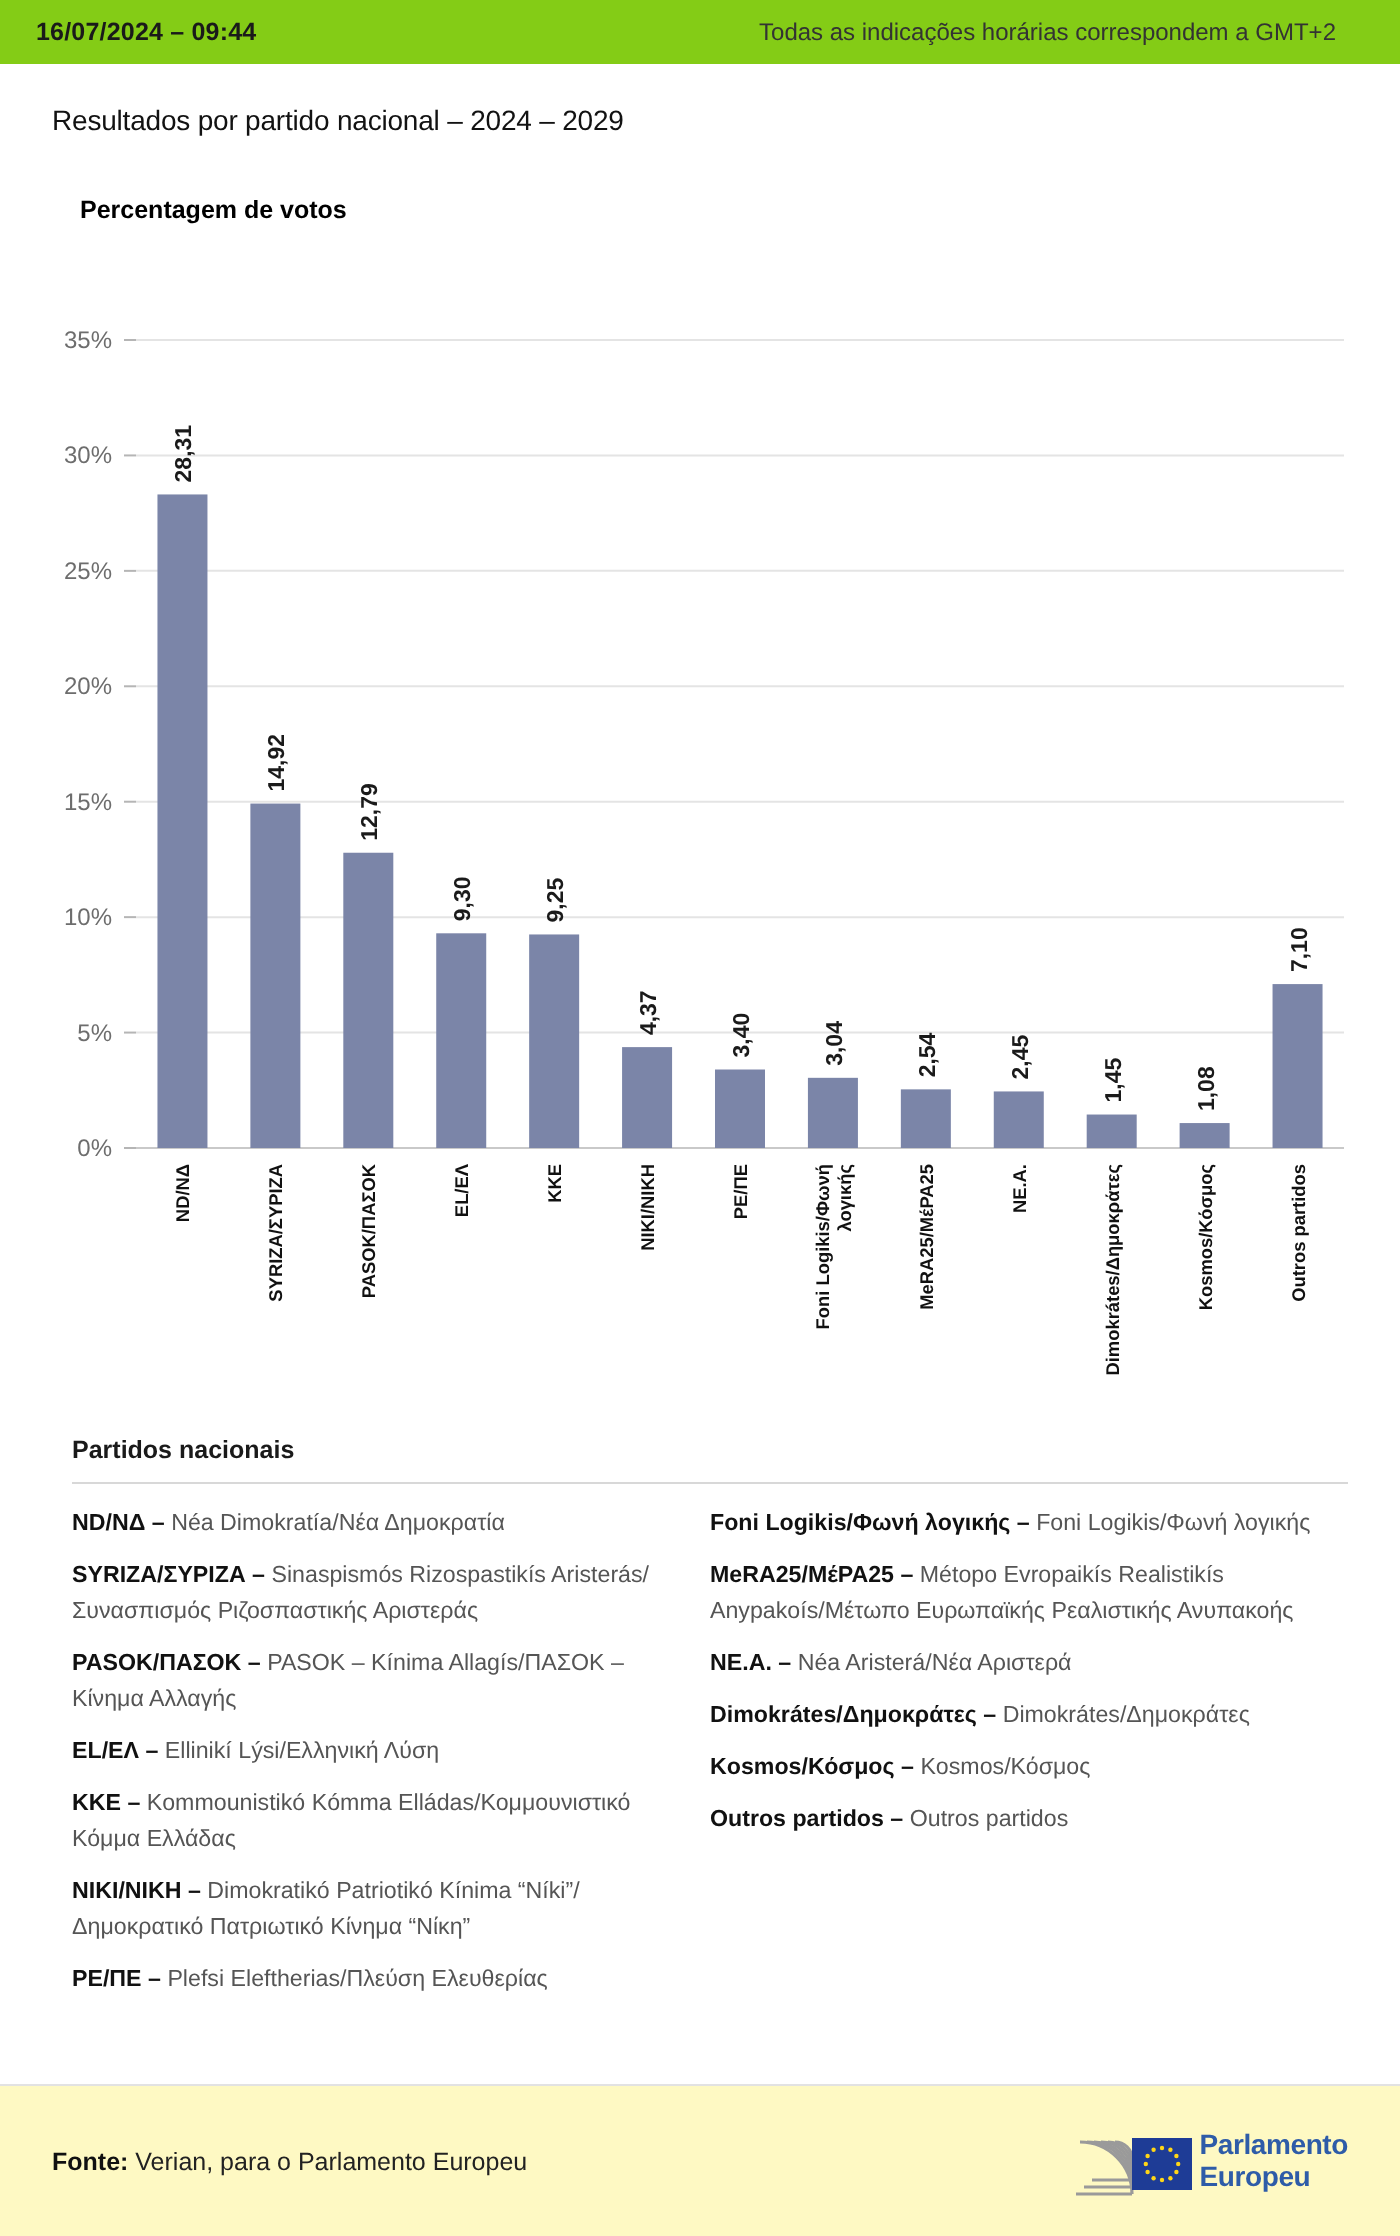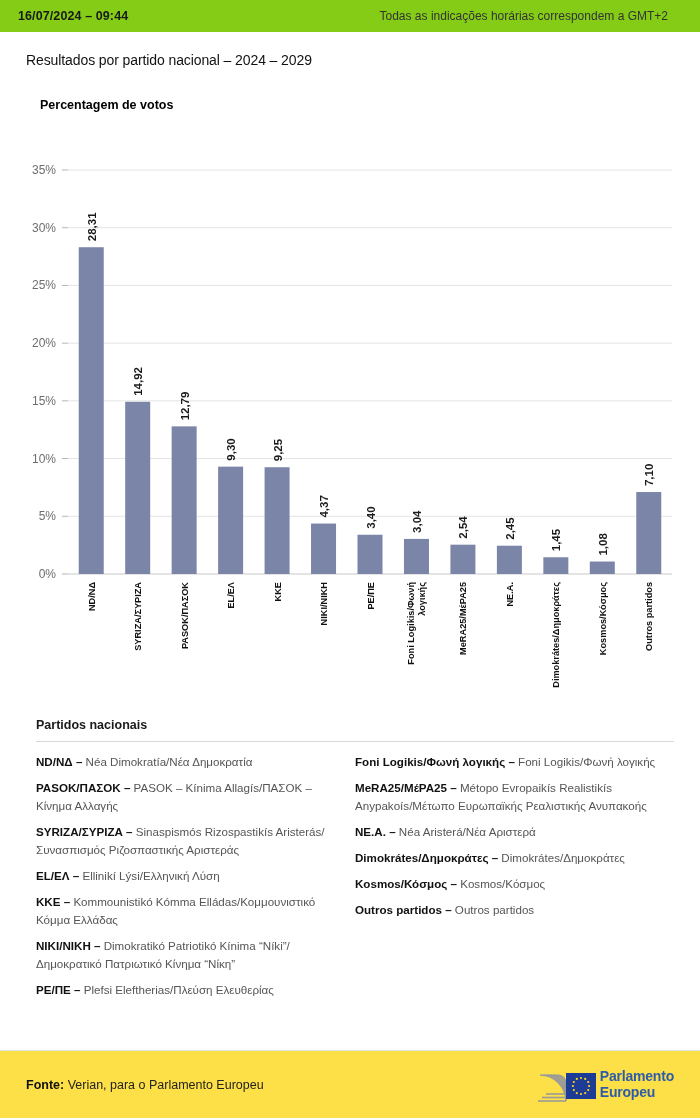--- a/index.html
+++ b/index.html
@@ -87,26 +87,26 @@
     line-height: 1.55;
     color: #555555;
     margin-bottom: 8px;
   }
   .legend-item b { color: #111111; font-weight: bold; }
 
   
   .footer {
     position: absolute;
     left: 0; right: 0; bottom: 0;
-    height: 68px;
+    height: 76px;
     border-top: 1px solid #e2e2e2;
     display: flex;
     align-items: center;
     padding: 0 26px;
-    background: #fde047;
+    background: #fef9c3;
   }
   .source { font-size: 12.5px; color: #222; }
   .source b { font-weight: bold; color: #111; }
   .ep-logo {
     margin-left: auto;
     display: flex;
     align-items: center;
   }
   .ep-logo-text {
     font-size: 14px;
@@ -197,22 +197,22 @@
       <text x="0" y="0" text-anchor="end" font-family="&quot;Liberation Sans&quot;, sans-serif" font-size="9.2" font-weight="bold" fill="#111111" transform="translate(652.2692307692307,470) rotate(-90)">Outros partidos</text>
     </svg>
 </div>
 
 <div class="legend-wrap">
   <div class="legend-head">Partidos nacionais</div>
   <div class="legend-rule"></div>
   <div class="legend-cols">
     <div class="legend-col" id="legend-left">
         <div class="legend-item"><b>ND/ΝΔ –</b><span> Néa Dimokratía/Νέα Δημοκρατία</span></div>
+        <div class="legend-item"><b>SYRIZA/ΣΥΡΙΖΑ –</b><span> Sinaspismós Rizospastikís Aristerás/Συνασπισμός Ριζοσπαστικής Αριστεράς</span></div>
         <div class="legend-item"><b>PASOK/ΠΑΣΟΚ –</b><span> PASOK – Kínima Allagís/ΠΑΣΟΚ – Κίνημα Αλλαγής</span></div>
-        <div class="legend-item"><b>SYRIZA/ΣΥΡΙΖΑ –</b><span> Sinaspismós Rizospastikís Aristerás/Συνασπισμός Ριζοσπαστικής Αριστεράς</span></div>
         <div class="legend-item"><b>EL/ΕΛ –</b><span> Ellinikí Lýsi/Ελληνική Λύση</span></div>
         <div class="legend-item"><b>KKE –</b><span> Kommounistikó Kómma Elládas/Κομμουνιστικό Κόμμα Ελλάδας</span></div>
         <div class="legend-item"><b>NIKI/ΝΙΚΗ –</b><span> Dimokratikó Patriotikó Kínima “Níki”/Δημοκρατικό Πατριωτικό Κίνημα “Νίκη”</span></div>
         <div class="legend-item"><b>PE/ΠΕ –</b><span> Plefsi Eleftherias/Πλεύση Ελευθερίας</span></div>
       </div>
     <div class="legend-col" id="legend-right">
         <div class="legend-item"><b>Foni Logikis/Φωνή λογικής –</b><span> Foni Logikis/Φωνή λογικής</span></div>
         <div class="legend-item"><b>MeRA25/ΜέΡΑ25 –</b><span> Métopo Evropaikís Realistikís Anypakoís/Μέτωπο Ευρωπαϊκής Ρεαλιστικής Ανυπακοής</span></div>
         <div class="legend-item"><b>NE.A. –</b><span> Néa Aristerá/Νέα Αριστερά</span></div>
         <div class="legend-item"><b>Dimokrátes/Δημοκράτες –</b><span> Dimokrátes/Δημοκράτες</span></div>

